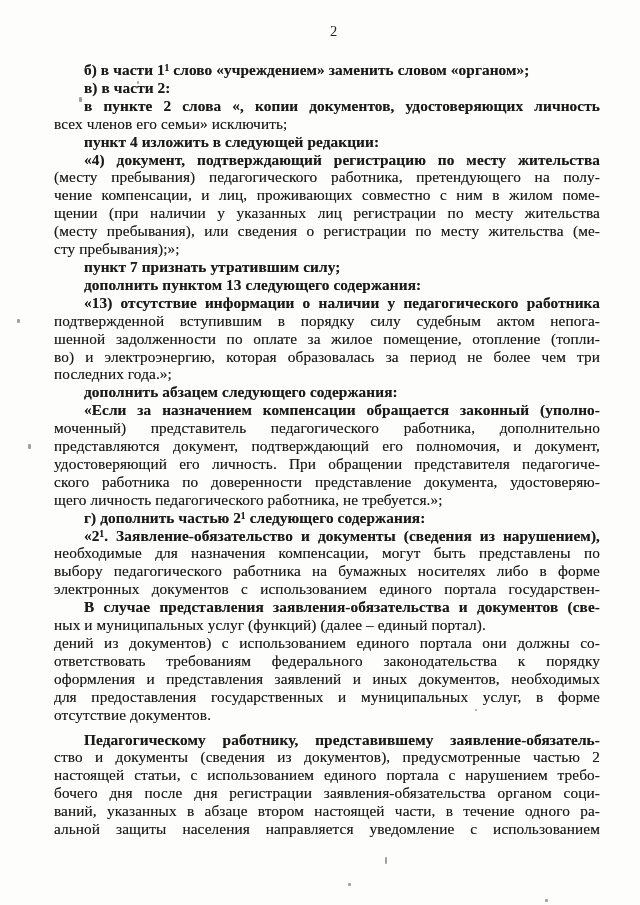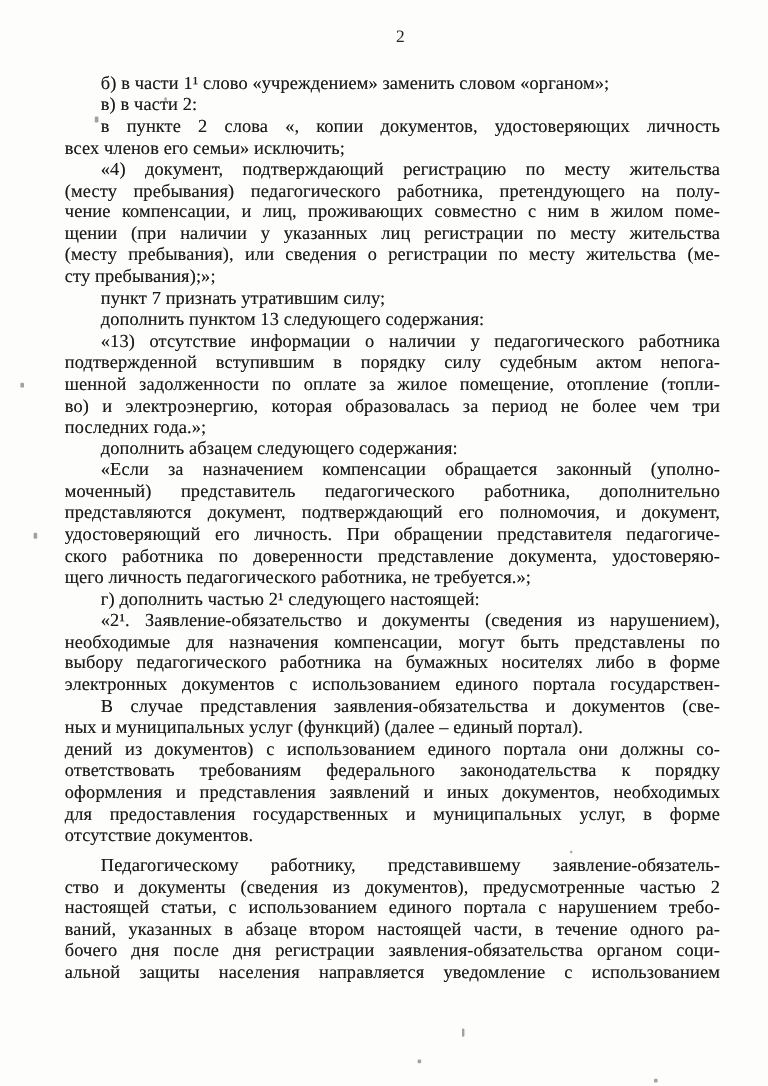--- a/index.html
+++ b/index.html
@@ -31,76 +31,77 @@
     font-size: 15.3px;
     line-height: 17.9px;
     letter-spacing: 0.1px;
     color: #1b1b1b;
     text-shadow: 0 0 0.35px rgba(20,20,20,0.55);
   }
   .line {
     white-space: normal;
     text-align: left;
   }
-  .line.i { text-indent: 30px; }
+  .line.i { text-indent: 30px; font-weight: bold; }
   .line.j { text-align: justify; text-align-last: justify; }
   .speck {
     position: absolute;
     background: #8a8a8a;
     opacity: 0.8;
     border-radius: 1px;
   }
 </style>
 </head>
 <body>
 
 <div class="page">
   <div class="page-number">2</div>
   <div class="doc-body">
       <div class="line i">б) в части 1¹ слово «учреждением» заменить словом «органом»;</div>
       <div class="line i">в) в части 2:</div>
       <div class="line i j">в пункте 2 слова «, копии документов, удостоверяющих личность</div>
       <div class="line">всех членов его семьи» исключить;</div>
+      <div class="line i">пункт 4 изложить в следующей редакции:</div>
       <div class="line i j">«4) документ, подтверждающий регистрацию по месту жительства</div>
       <div class="line j">(месту пребывания) педагогического работника, претендующего на полу-</div>
       <div class="line j">чение компенсации, и лиц, проживающих совместно с ним в жилом поме-</div>
       <div class="line j">щении (при наличии у указанных лиц регистрации по месту жительства</div>
       <div class="line j">(месту пребывания), или сведения о регистрации по месту жительства (ме-</div>
       <div class="line">сту пребывания);»;</div>
       <div class="line i">пункт 7 признать утратившим силу;</div>
       <div class="line i">дополнить пунктом 13 следующего содержания:</div>
       <div class="line i j">«13) отсутствие информации о наличии у педагогического работника</div>
       <div class="line j">подтвержденной вступившим в порядку силу судебным актом непога-</div>
       <div class="line j">шенной задолженности по оплате за жилое помещение, отопление (топли-</div>
       <div class="line j">во) и электроэнергию, которая образовалась за период не более чем три</div>
       <div class="line">последних года.»;</div>
       <div class="line i">дополнить абзацем следующего содержания:</div>
       <div class="line i j">«Если за назначением компенсации обращается законный (уполно-</div>
       <div class="line j">моченный) представитель педагогического работника, дополнительно</div>
       <div class="line j">представляются документ, подтверждающий его полномочия, и документ,</div>
       <div class="line j">удостоверяющий его личность. При обращении представителя педагогиче-</div>
       <div class="line j">ского работника по доверенности представление документа, удостоверяю-</div>
       <div class="line">щего личность педагогического работника, не требуется.»;</div>
-      <div class="line i">г) дополнить частью 2¹ следующего настоящей:</div>
+      <div class="line i">г) дополнить частью 2¹ следующего содержания:</div>
       <div class="line i j">«2¹. Заявление-обязательство и документы (сведения из нарушением),</div>
       <div class="line j">необходимые для назначения компенсации, могут быть представлены по</div>
       <div class="line j">выбору педагогического работника на бумажных носителях либо в форме</div>
       <div class="line j">электронных документов с использованием единого портала государствен-</div>
       <div class="line i j">В случае представления заявления-обязательства и документов (све-</div>
       <div class="line">ных и муниципальных услуг (функций) (далее – единый портал).</div>
       <div class="line j">дений из документов) с использованием единого портала они должны со-</div>
       <div class="line j">ответствовать требованиям федерального законодательства к порядку</div>
       <div class="line j">оформления и представления заявлений и иных документов, необходимых</div>
       <div class="line j">для предоставления государственных и муниципальных услуг, в форме</div>
       <div class="line">отсутствие документов.</div>
       <div class="line i j" style="margin-top: 7px;">Педагогическому работнику, представившему заявление-обязатель-</div>
       <div class="line j">ство и документы (сведения из документов), предусмотренные частью 2</div>
       <div class="line j">настоящей статьи, с использованием единого портала с нарушением требо-</div>
+      <div class="line j">бочего дня после дня регистрации заявления-обязательства органом соци-</div>
       <div class="line j">ваний, указанных в абзаце втором настоящей части, в течение одного ра-</div>
-      <div class="line j">бочего дня после дня регистрации заявления-обязательства органом соци-</div>
       <div class="line j">альной защиты населения направляется уведомление с использованием</div>
     </div>
 <div class="speck" style="left: 79px; top: 97px; width: 3px; height: 5px;"></div>
     <div class="speck" style="left: 137px; top: 81px; width: 2px; height: 3px;"></div>
     <div class="speck" style="left: 17px; top: 319px; width: 3px; height: 4px;"></div>
     <div class="speck" style="left: 28px; top: 444px; width: 3px; height: 5px;"></div>
     <div class="speck" style="left: 475px; top: 709px; width: 2px; height: 2px;"></div>
     <div class="speck" style="left: 385px; top: 857px; width: 2px; height: 7px;"></div>
     <div class="speck" style="left: 348px; top: 883px; width: 3px; height: 3px;"></div>
     <div class="speck" style="left: 545px; top: 899px; width: 3px; height: 3px;"></div>

